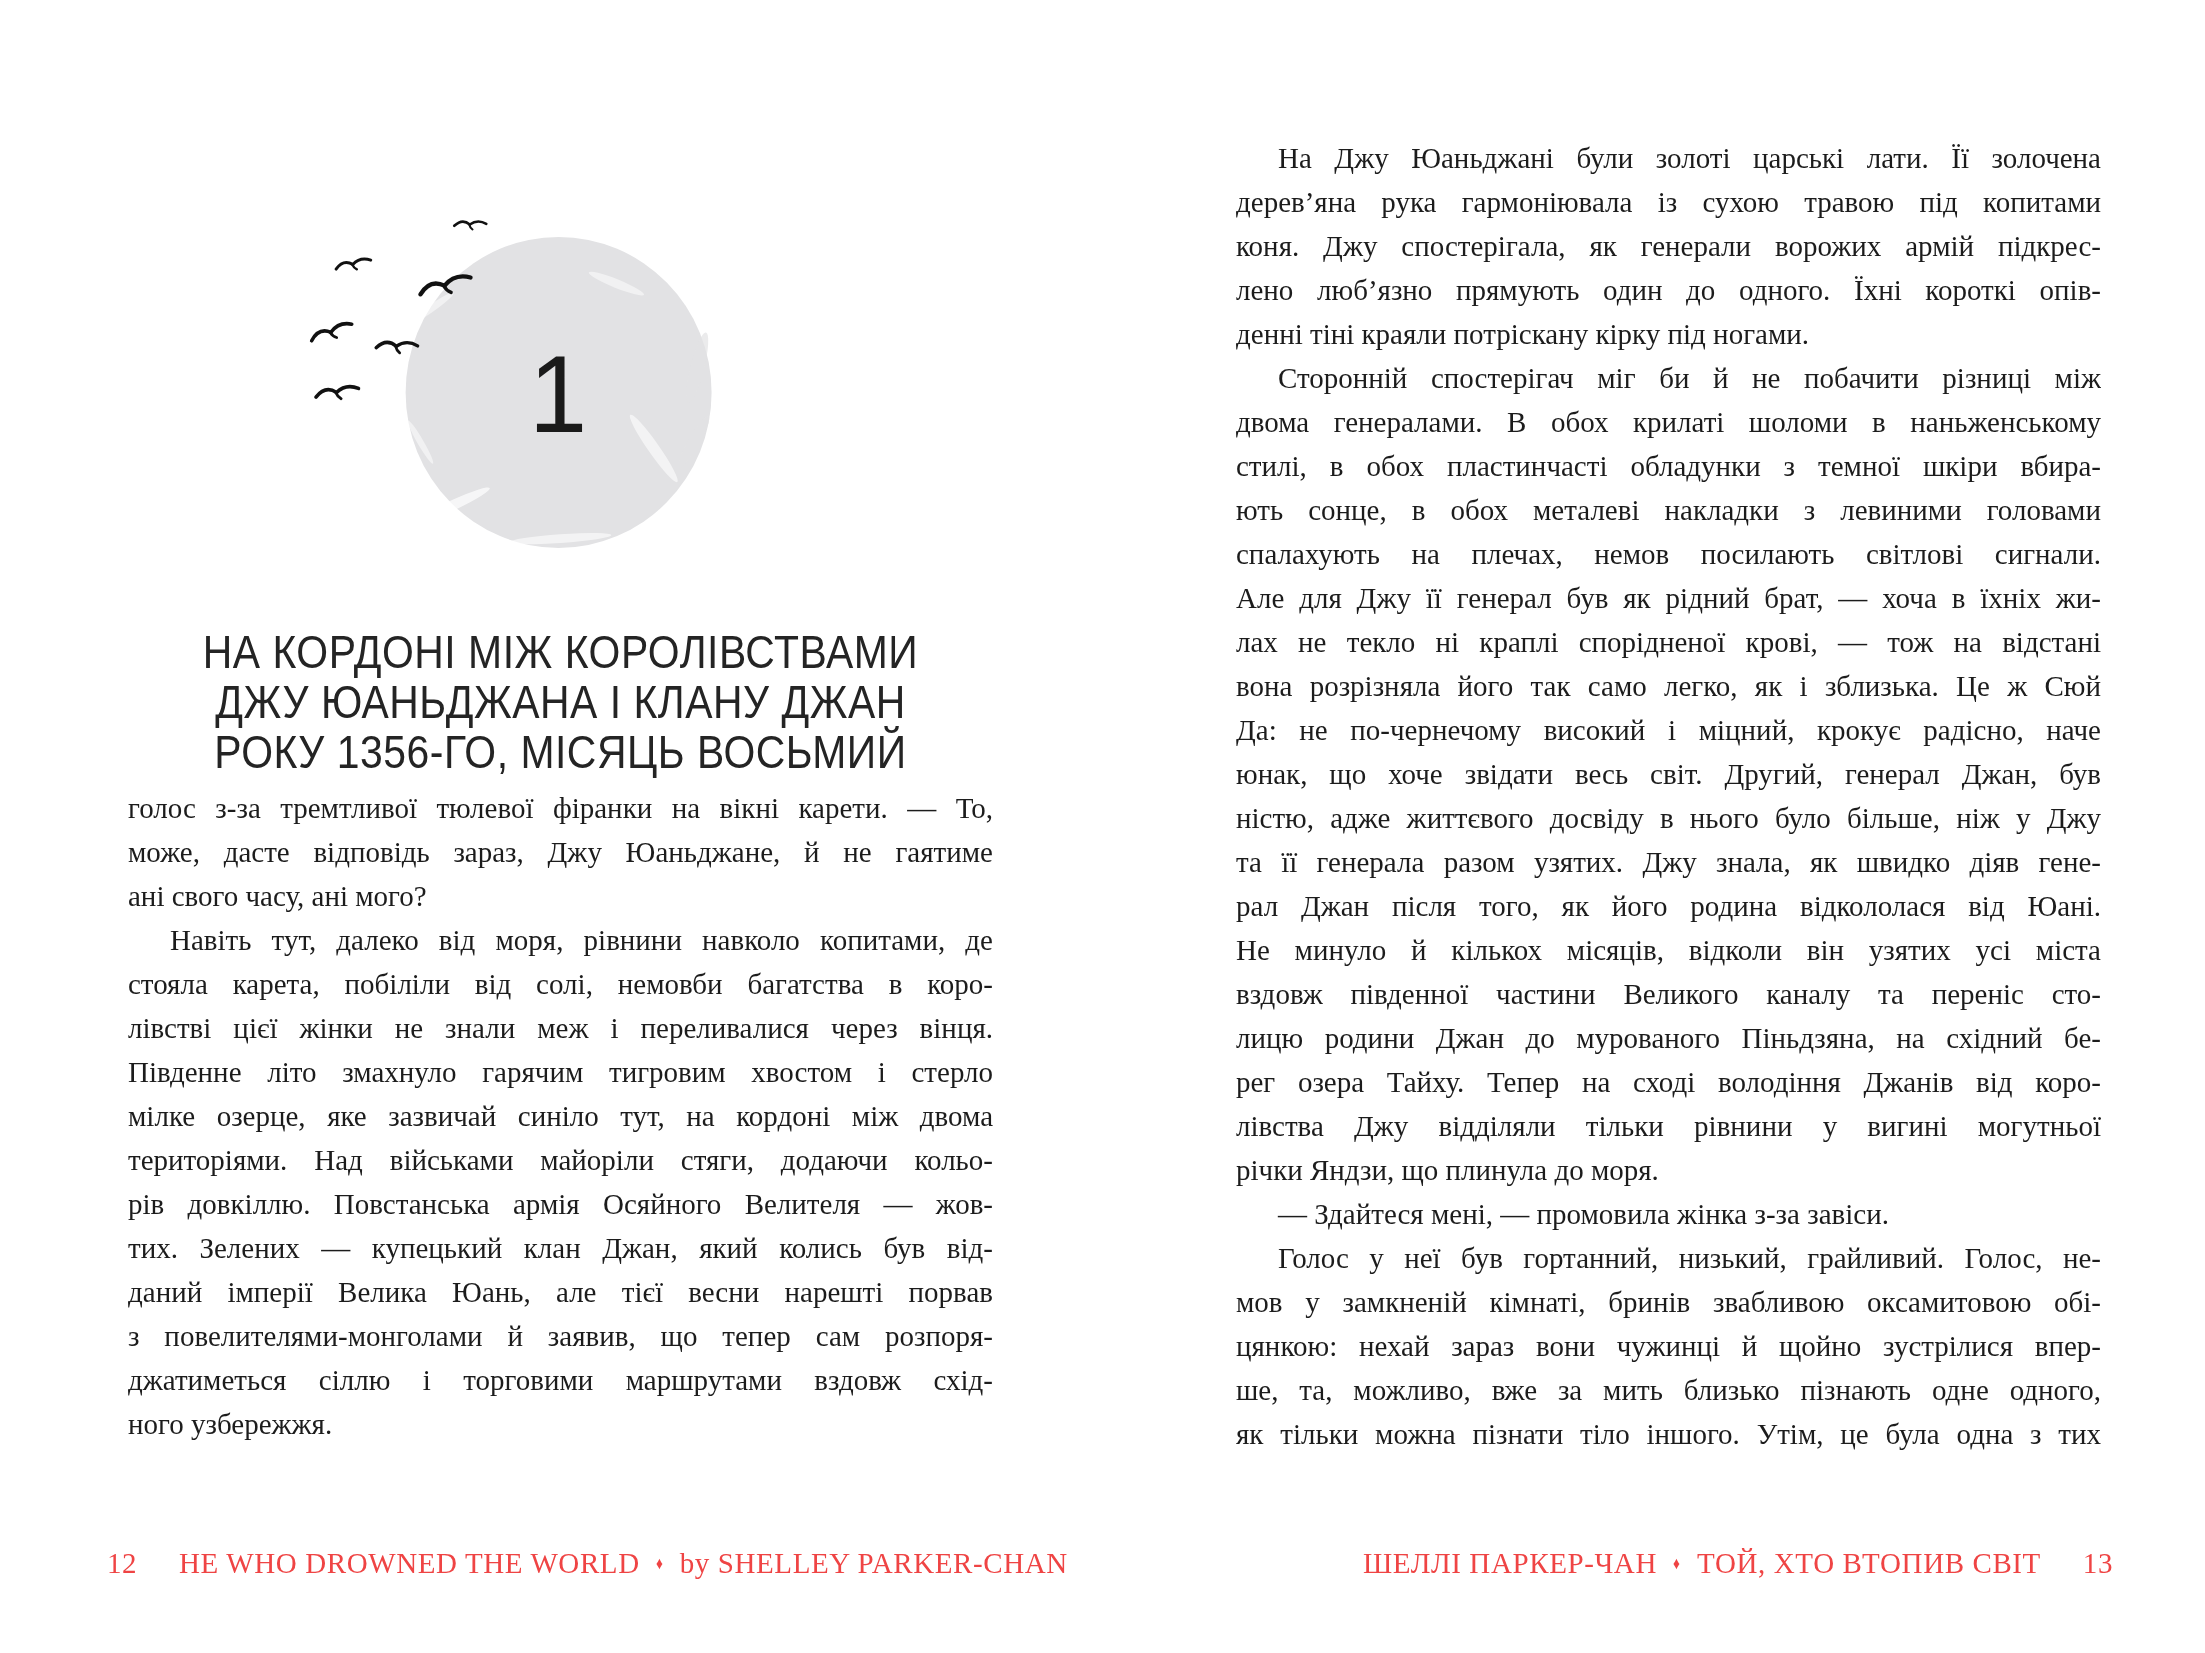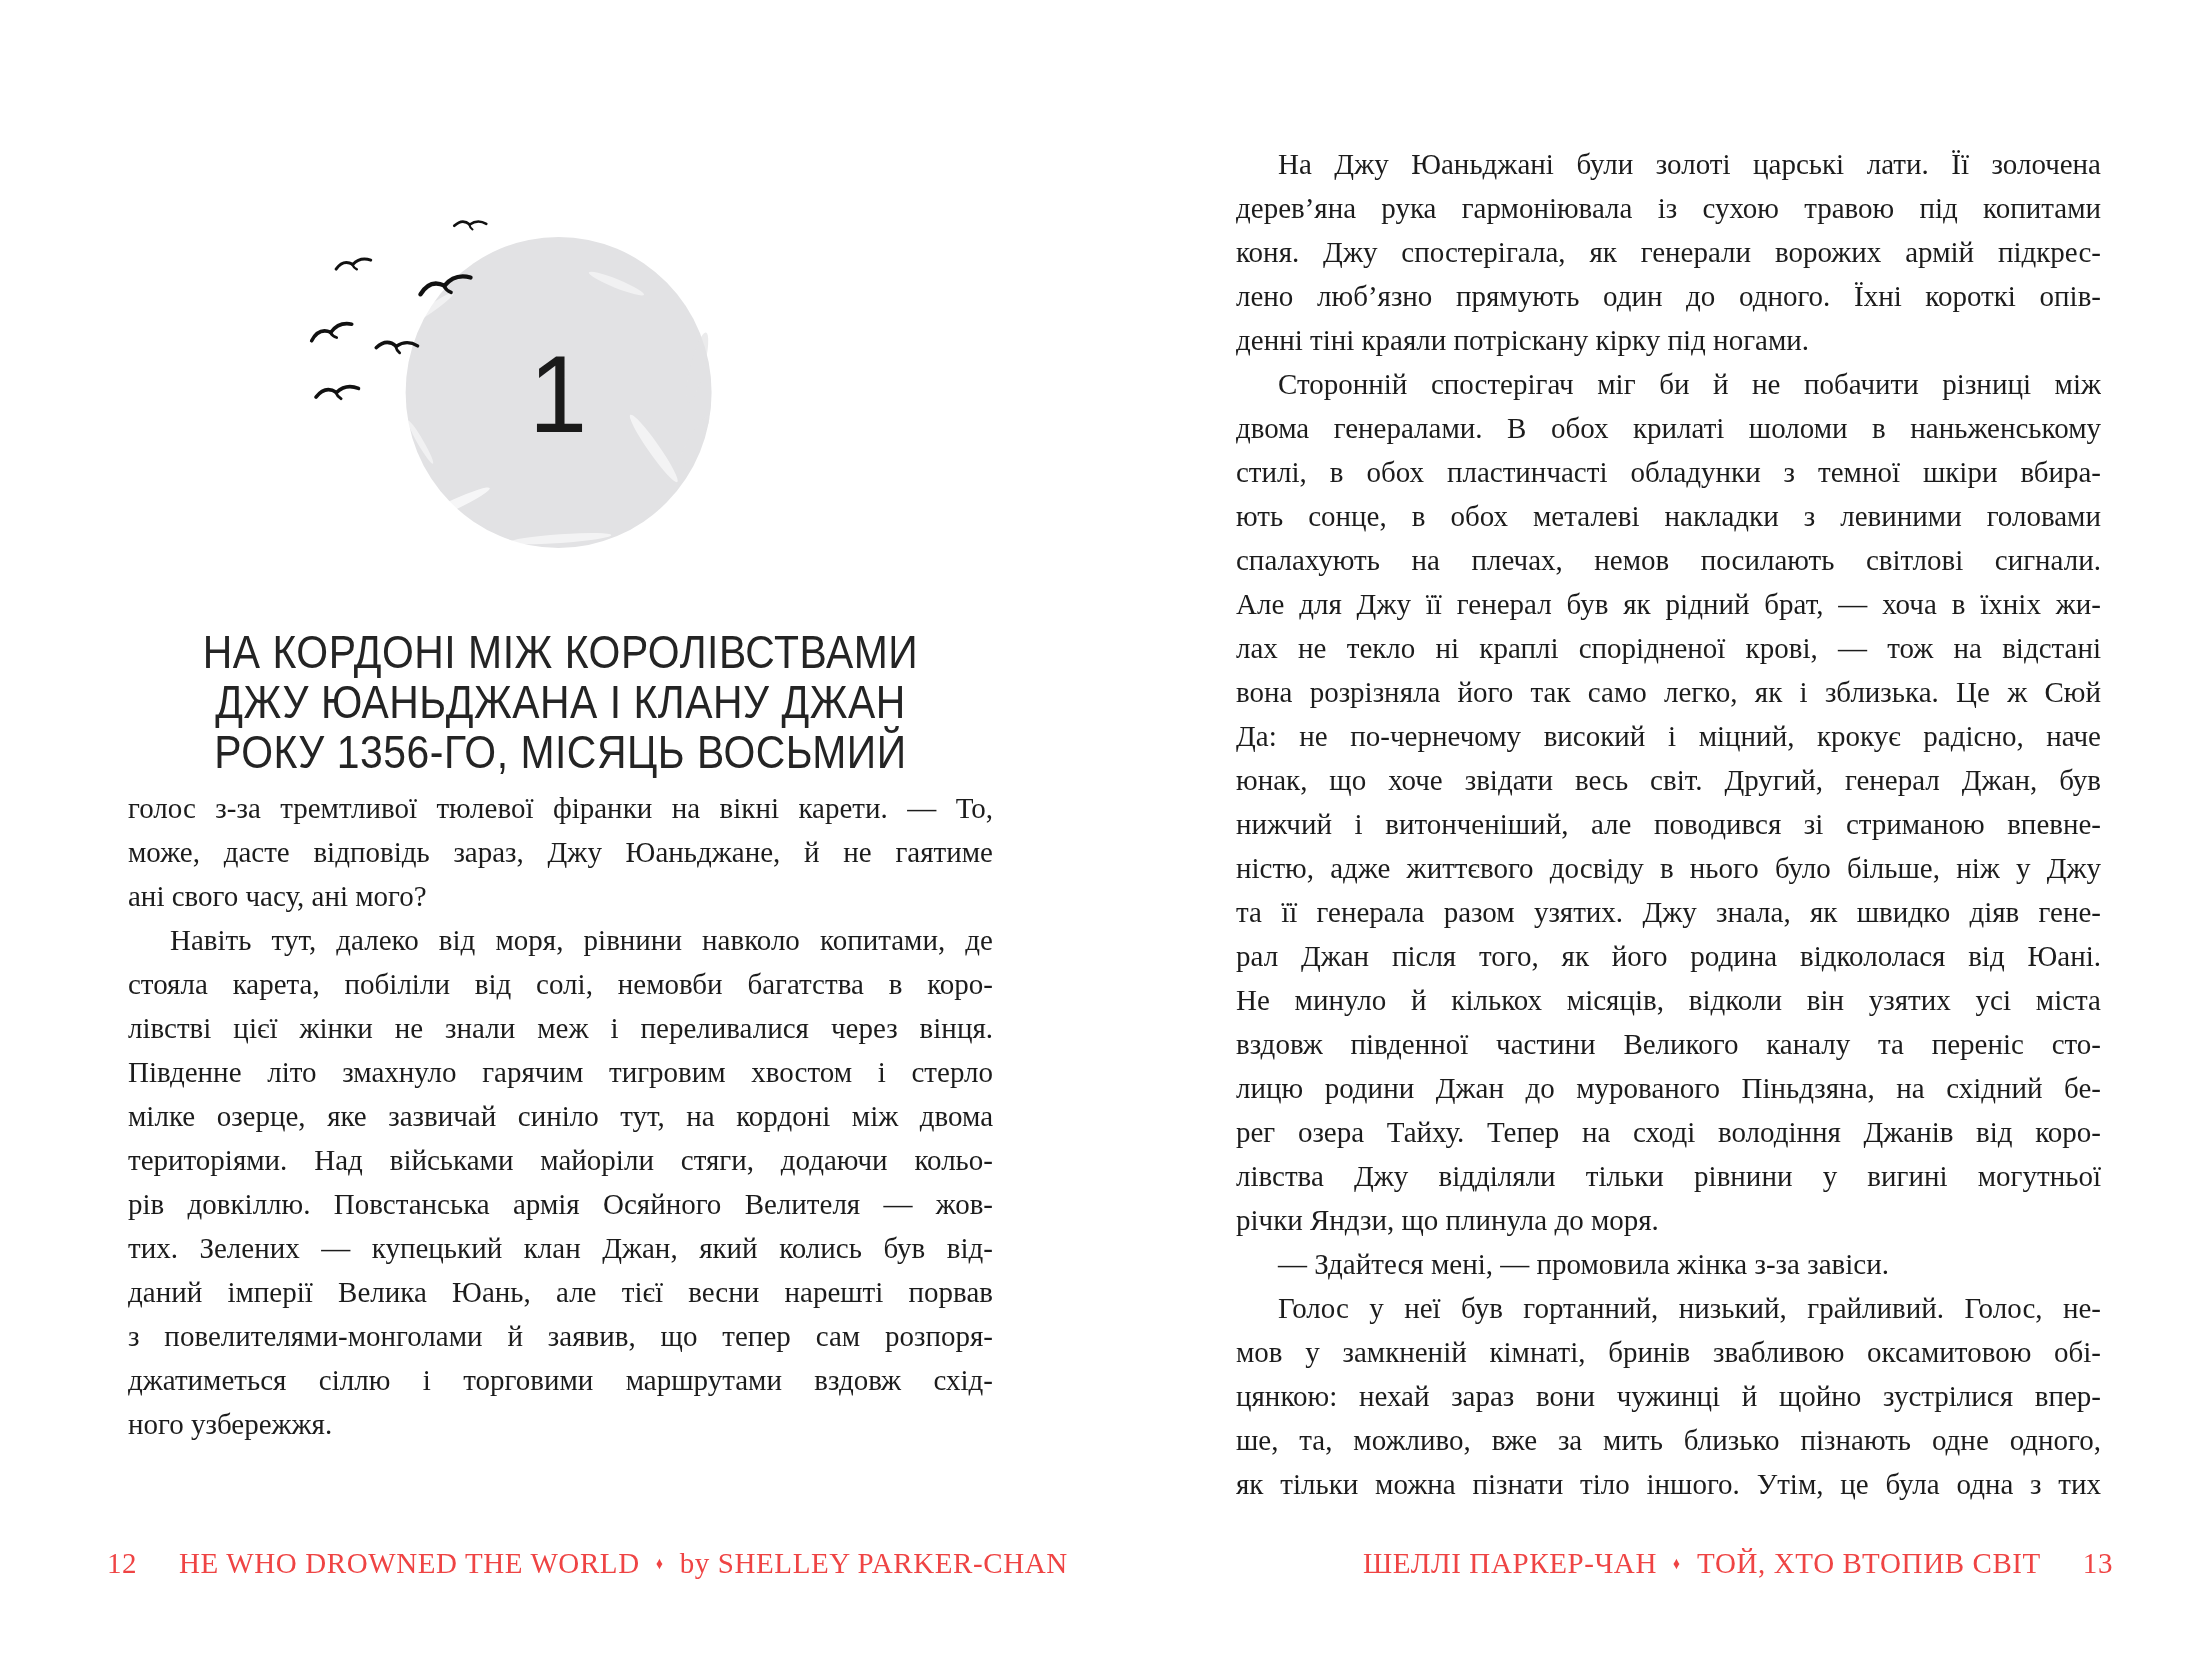--- a/index.html
+++ b/index.html
@@ -19,21 +19,21 @@
   
   .chapter-title{position:absolute;left:128px;top:627px;width:865px;
     font-family:"Liberation Sans", sans-serif;font-weight:300;color:#242424;}
   .chapter-title .tline{
     height:50px;line-height:50px;font-size:47px;text-align:center;
     transform:scaleX(.87);transform-origin:50% 50%;white-space:nowrap;letter-spacing:0.6px;
   }
   
   .text-col{position:absolute;width:865px;font-size:29px;}
   .col-left{left:128px;top:786px;}
-  .col-right{left:1236px;top:142px;}
+  .col-right{left:1236px;top:136px;}
   .line{
     height:44px;line-height:44px;overflow:hidden;
     text-align:justify;text-align-last:justify;
   }
   .line.end{text-align-last:left;}
   .par.indent .line:first-child{text-indent:42px;}
   
   .footer{position:absolute;top:1547px;font-size:29px;white-space:nowrap;
     color:#ef4444;letter-spacing:0.6px;}
   .footer-left{left:107px;}
@@ -130,21 +130,20 @@
       <div class="line">Сторонній спостерігач міг би й не побачити різниці між</div>
       <div class="line">двома генералами. В обох крилаті шоломи в наньженському</div>
       <div class="line">стилі, в обох пластинчасті обладунки з темної шкіри вбира-</div>
       <div class="line">ють сонце, в обох металеві накладки з левиними головами</div>
       <div class="line">спалахують на плечах, немов посилають світлові сигнали.</div>
       <div class="line">Але для Джу її генерал був як рідний брат, — хоча в їхніх жи-</div>
       <div class="line">лах не текло ні краплі спорідненої крові, — тож на відстані</div>
       <div class="line">вона розрізняла його так само легко, як і зблизька. Це ж Сюй</div>
       <div class="line">Да: не по-чернечому високий і міцний, крокує радісно, наче</div>
       <div class="line">юнак, що хоче звідати весь світ. Другий, генерал Джан, був</div>
-      <div class="line">нижчий і витонченіший, але поводився зі стриманою впевне-</div>
       <div class="line">ністю, адже життєвого досвіду в нього було більше, ніж у Джу</div>
       <div class="line">та її генерала разом узятих. Джу знала, як швидко діяв гене-</div>
       <div class="line">рал Джан після того, як його родина відкололася від Юані.</div>
       <div class="line">Не минуло й кількох місяців, відколи він узятих усі міста</div>
       <div class="line">вздовж південної частини Великого каналу та переніс сто-</div>
       <div class="line">лицю родини Джан до мурованого Піньдзяна, на східний бе-</div>
       <div class="line">рег озера Тайху. Тепер на сході володіння Джанів від коро-</div>
       <div class="line">лівства Джу відділяли тільки рівнини у вигині могутньої</div>
       <div class="line end">річки Яндзи, що плинула до моря.</div>
     </div>

